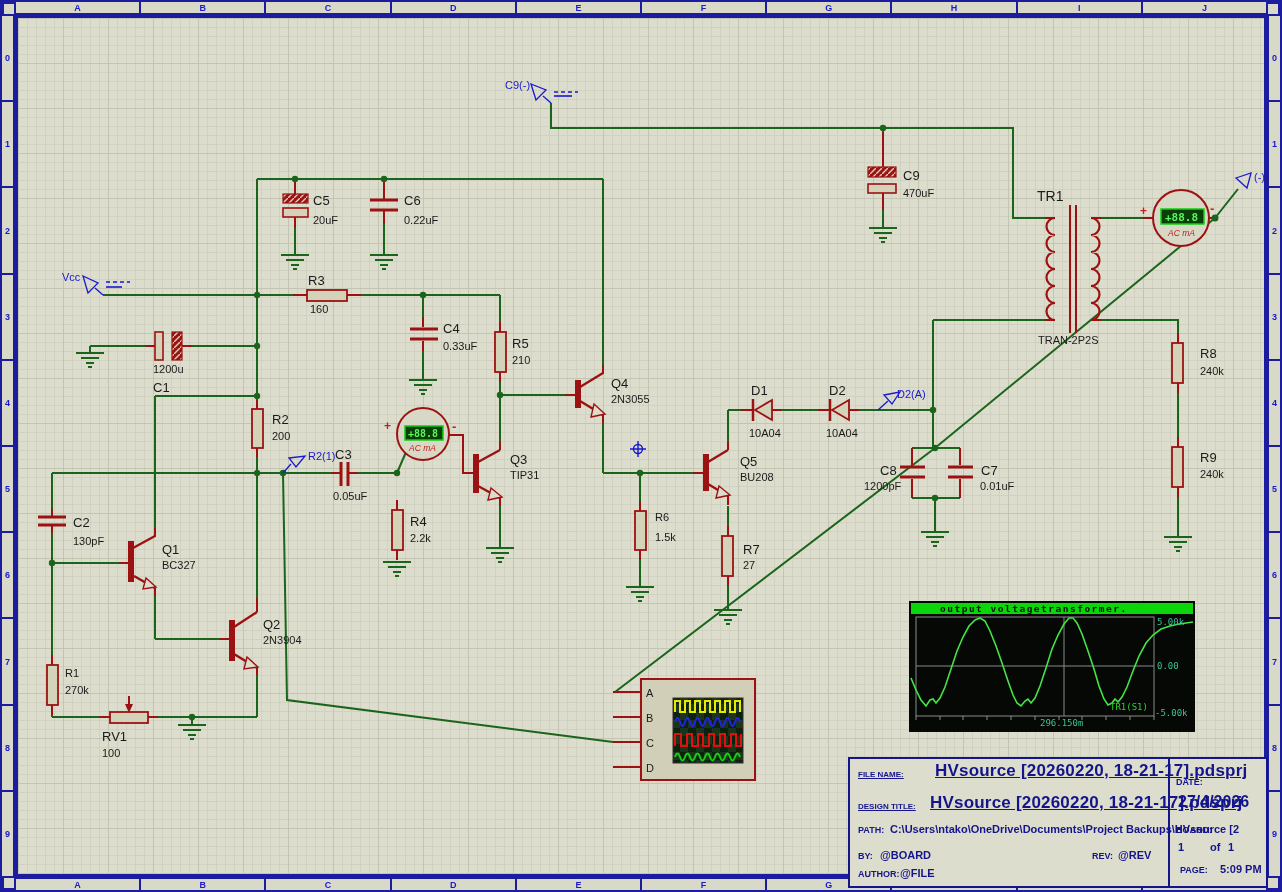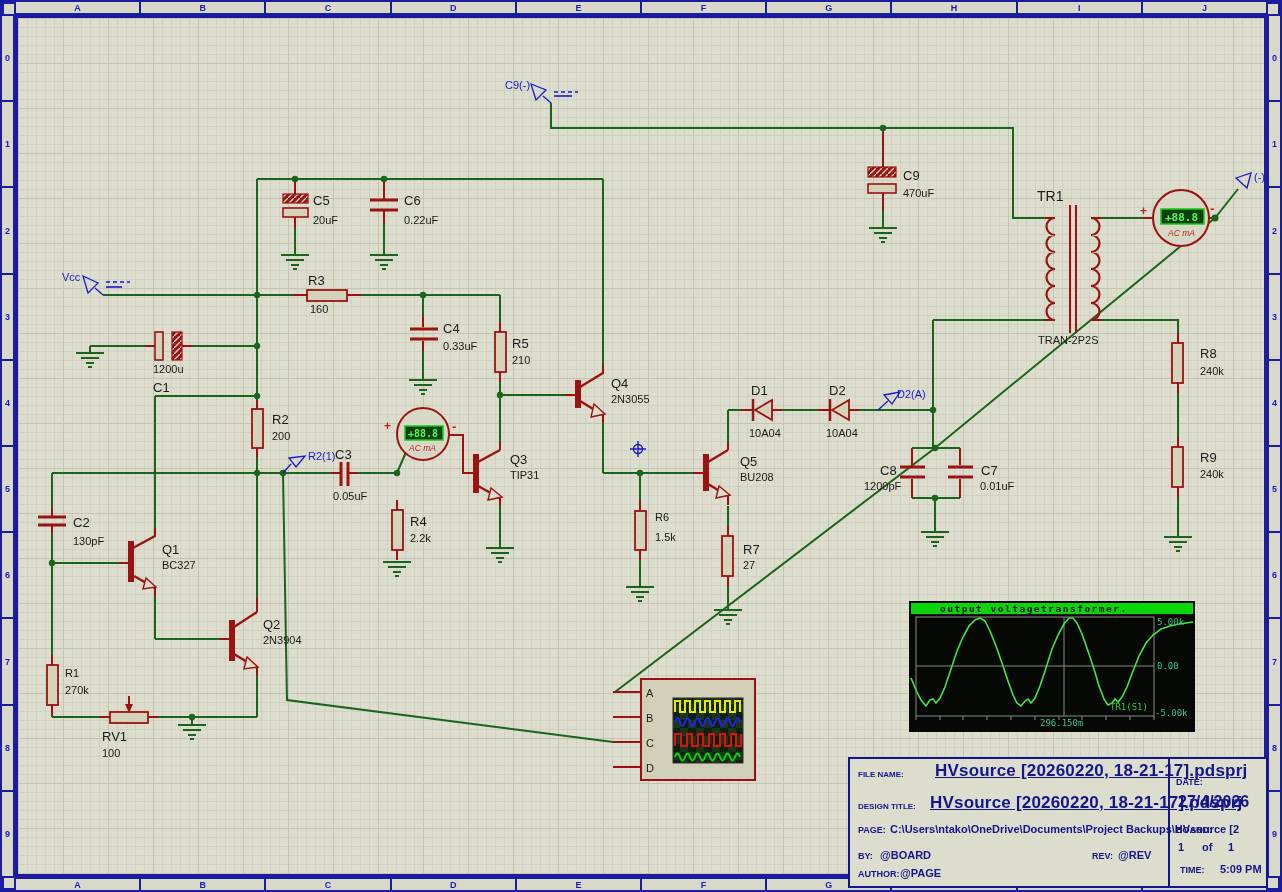--- a/index.html
+++ b/index.html
@@ -30,21 +30,21 @@
   .ref{font-size:13px;}
   .val{font-size:11px;}
   .blue{fill:#1919cf;font-size:11px;}
   .mono{font-family:"DejaVu Sans Mono",monospace;}
   
   .tb{position:absolute;left:848px;top:757px;width:420px;height:131px;background:#dcddcc;
       border:2px solid #14148c;box-sizing:border-box;}
   .tb .divider{position:absolute;left:318px;top:0;bottom:0;width:2px;background:#14148c;}
   .tb span{position:absolute;white-space:pre;color:#14148c;font-weight:bold;z-index:1;}
   .tb .small{font-size:9px;text-align:right;}
-  .tb .tiny{font-size:8px;}
+  .tb .tiny{font-size:8px;text-decoration:underline;}
   .tb .big{font-size:17px;letter-spacing:0.2px;text-decoration:underline;}
   .tb .med{font-size:11px;}
   .tb .pathtxt{font-size:11px;}
   .tb .datetxt{font-size:16px;}
 </style>
 </head>
 <body>
 
 <div class="page">
   <div class="sheet"></div>
@@ -480,30 +480,30 @@
       <text class="mono" x="1110" y="710" font-size="9" fill="#2fd12f">TR1(S1)</text>
     </g>
   </svg>
 
   <div class="tb">
     <div class="divider"></div>
     <span class="tiny" style="left:8px;top:11px">FILE NAME:</span>
     <span class="big" style="left:85px;top:2px">HVsource [20260220, 18-21-17].pdsprj</span>
     <span class="tiny" style="left:8px;top:43px">DESIGN TITLE:</span>
     <span class="big" style="left:80px;top:34px">HVsource [20260220, 18-21-17].pdsprj</span>
-    <span class="small" style="left:8px;top:66px">PAGE:</span>
+    <span class="small" style="left:8px;top:66px">PATH:</span>
     <span class="pathtxt" style="left:40px;top:64px">C:\Users\ntako\OneDrive\Documents\Project Backups\HVsource [2</span>
     <span class="small" style="left:8px;top:92px">BY:</span>
     <span class="med" style="left:30px;top:90px">@BOARD</span>
     <span class="small" style="left:242px;top:92px">REV:</span>
     <span class="med" style="left:268px;top:90px">@REV</span>
     <span class="small" style="left:8px;top:110px">AUTHOR:</span>
-    <span class="med" style="left:50px;top:108px">@PAGE</span>
+    <span class="med" style="left:50px;top:108px">@FILE</span>
     <span class="small" style="left:326px;top:18px">DATE:</span>
     <span class="datetxt" style="left:328px;top:34px">27/4/2026</span>
     <span class="small" style="left:326px;top:66px">BOARD:</span>
     <span class="med" style="left:328px;top:82px">1</span>
-    <span class="med" style="left:352px;top:82px">of</span>
+    <span class="med" style="left:360px;top:82px">of</span>
     <span class="med" style="left:378px;top:82px">1</span>
-    <span class="small" style="left:330px;top:106px">TIME:</span>
+    <span class="small" style="left:330px;top:106px">PAGE:</span>
     <span class="med" style="left:370px;top:104px">5:09 PM</span>
   </div>
 </div>
 
 </body></html>

